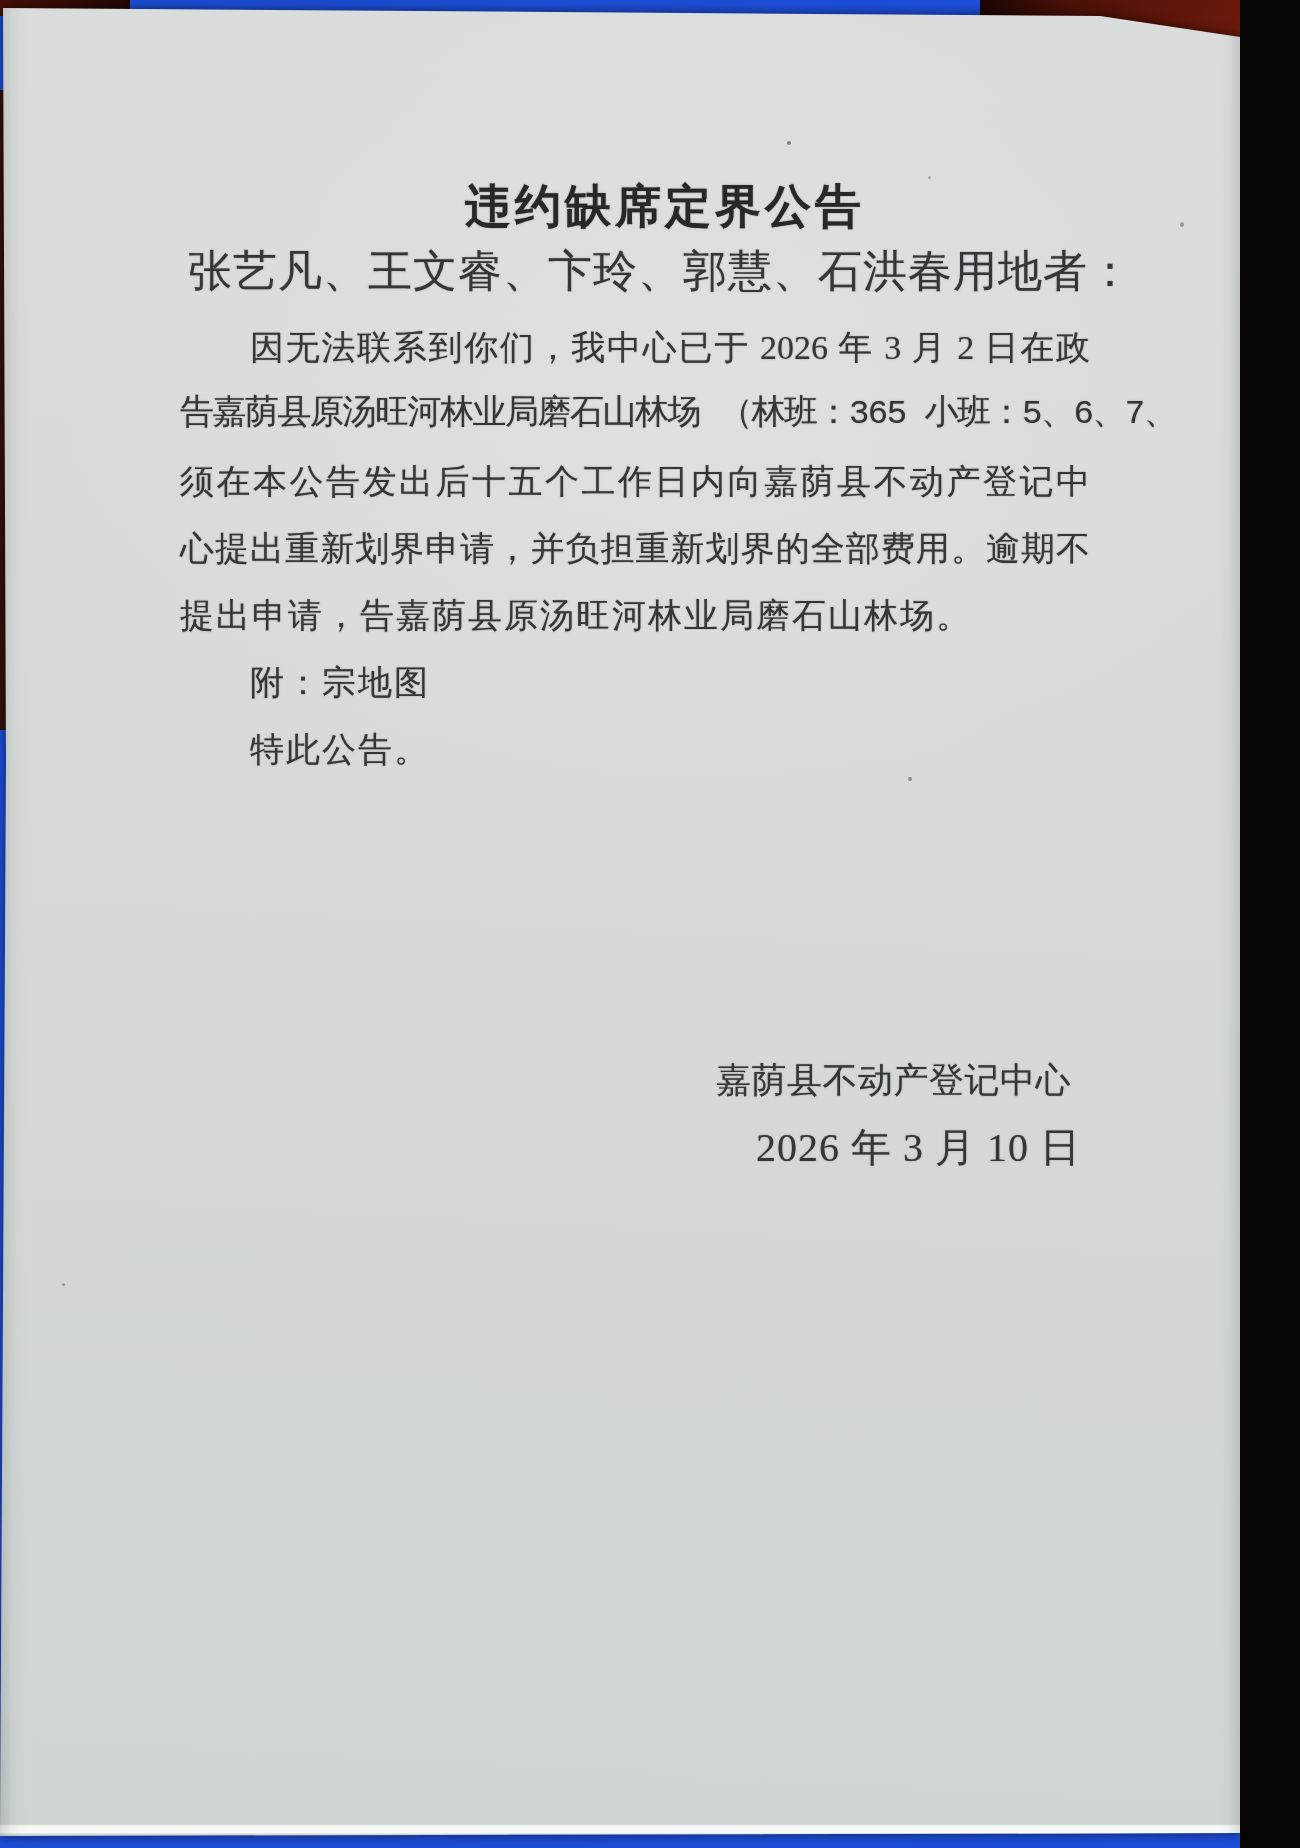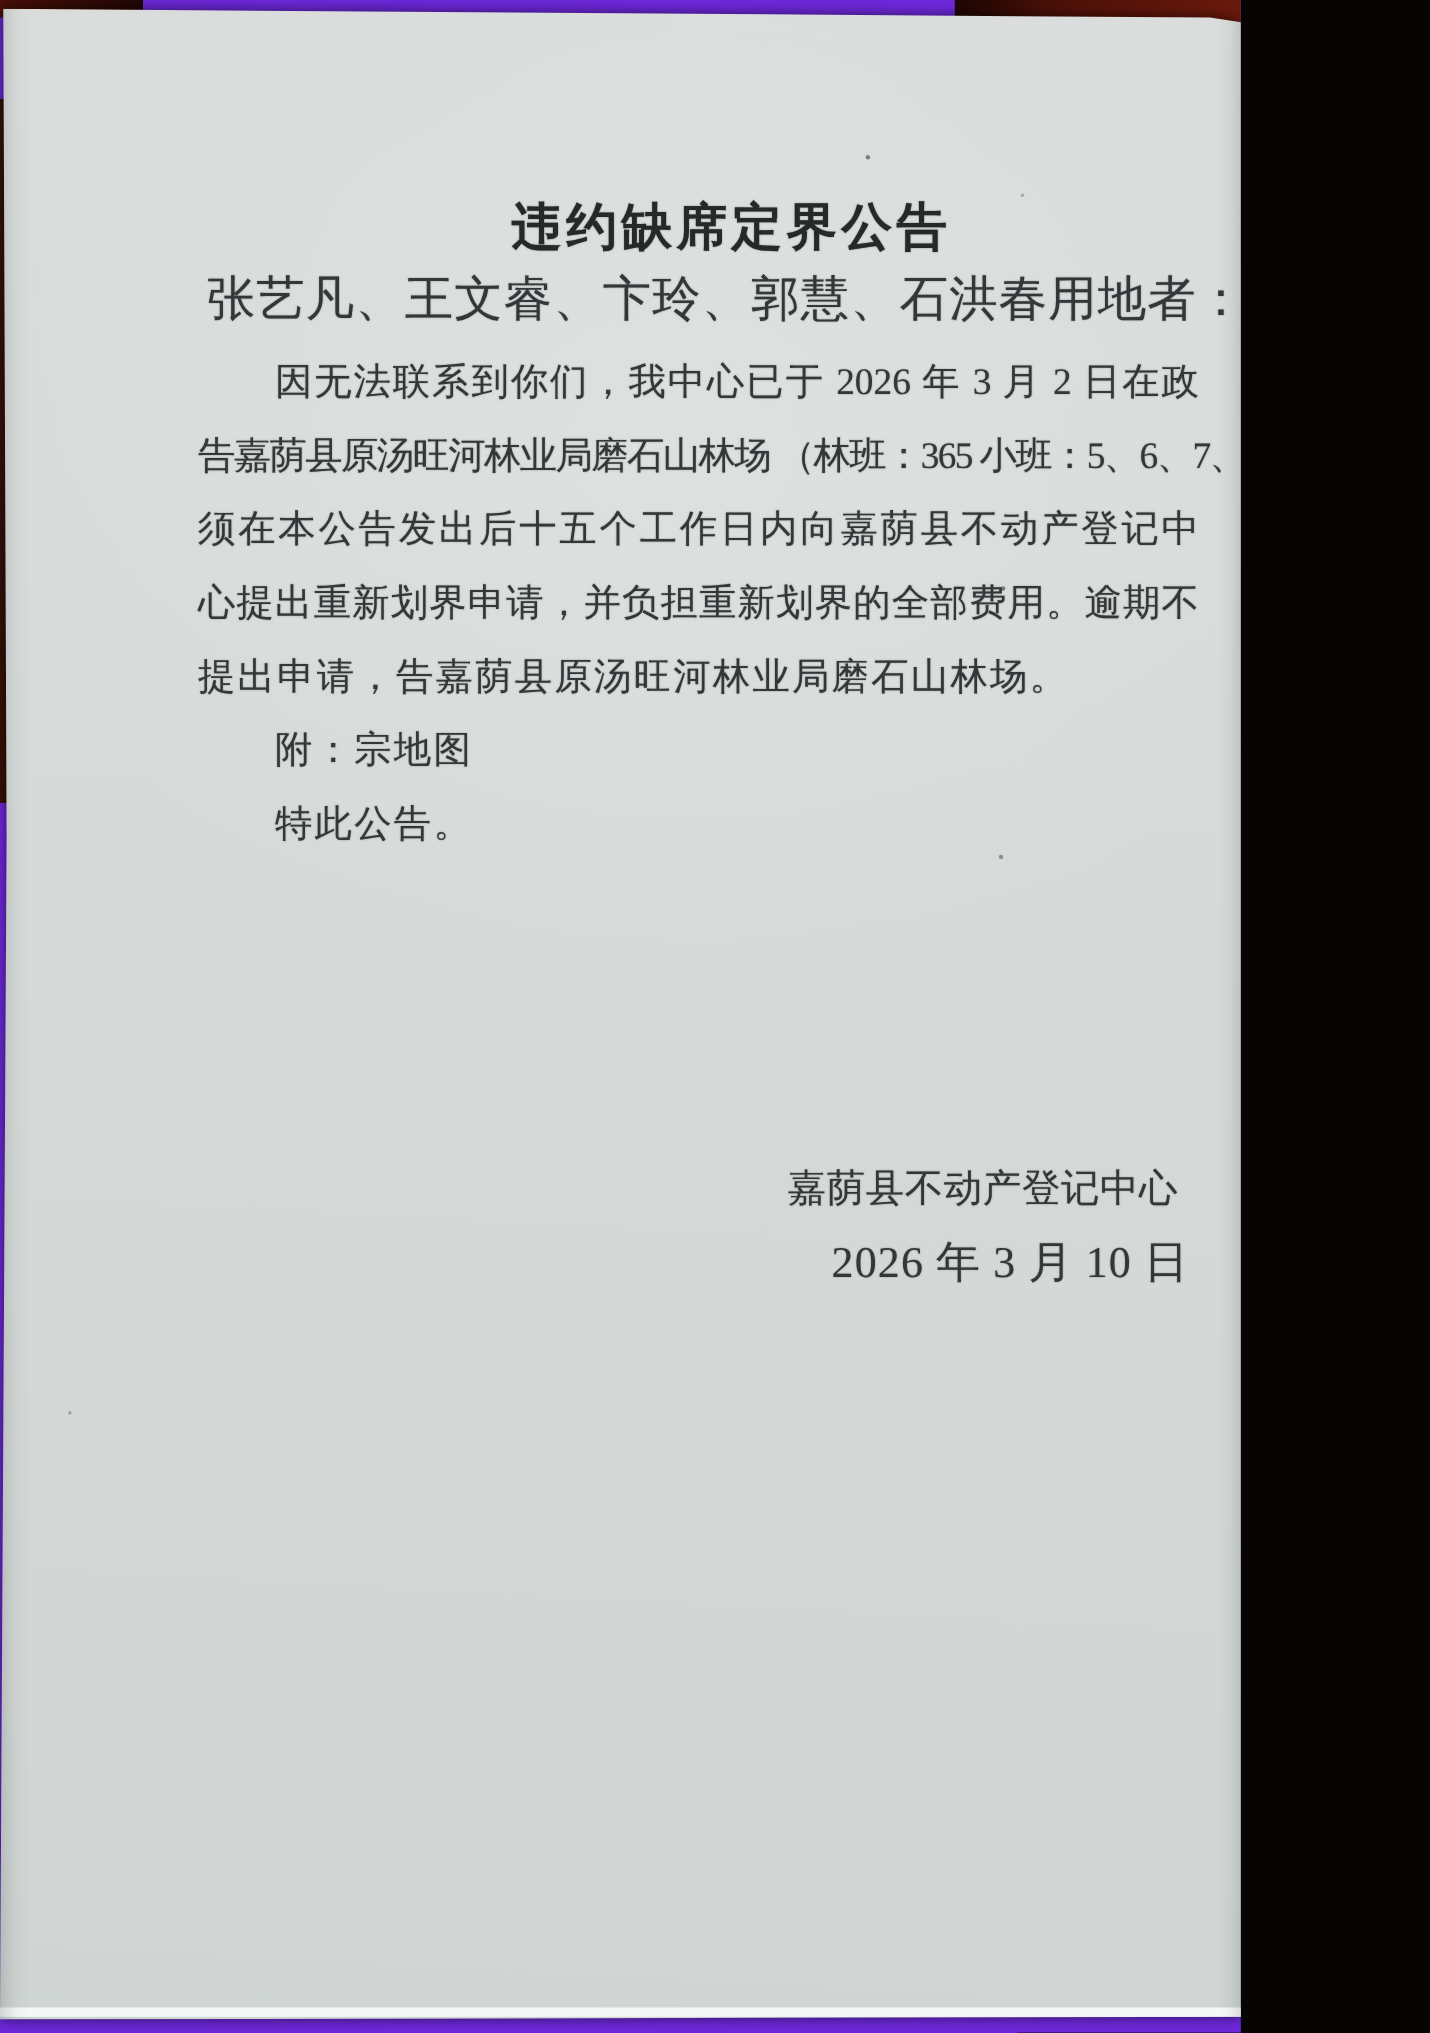--- a/index.html
+++ b/index.html
@@ -2,24 +2,24 @@
 <html><head>
 <meta charset="utf-8">
 <style>
   html, body {
     margin: 0;
     padding: 0;
     background: #060504;
   }
   .photo {
     position: relative;
-    width: 1128px;
+    width: 1240px;
     height: 1848px;
     overflow: hidden;
-    background: #6d28d9;
+    background: #1d4ed8;
     font-family: "Liberation Serif", "DejaVu Serif", serif;
   }
   
   .bg-accent-tr {
     position: absolute;
     top: 0; right: 0;
     width: 260px; height: 50px;
     background: linear-gradient(100deg, #1c0603 0%, #4c1108 35%, #5c150a 65%, #6b1a0c 100%);
   }
   .bg-accent-tl {
@@ -96,20 +96,21 @@
   .l-indent-justify {
     box-sizing: border-box;
     padding-left: 70px;
     width: 910px;
     text-align: justify;
     text-align-last: justify;
   }
   .l-wide {
     white-space: nowrap !important;
     letter-spacing: -1.5px;
+    font-family: Liberation Mono, monospace;
   }
   .l-plain {
     letter-spacing: 2px;
   }
   .l-indent {
     padding-left: 70px;
     letter-spacing: 2px;
   }
   .sig-org {
     position: absolute;

